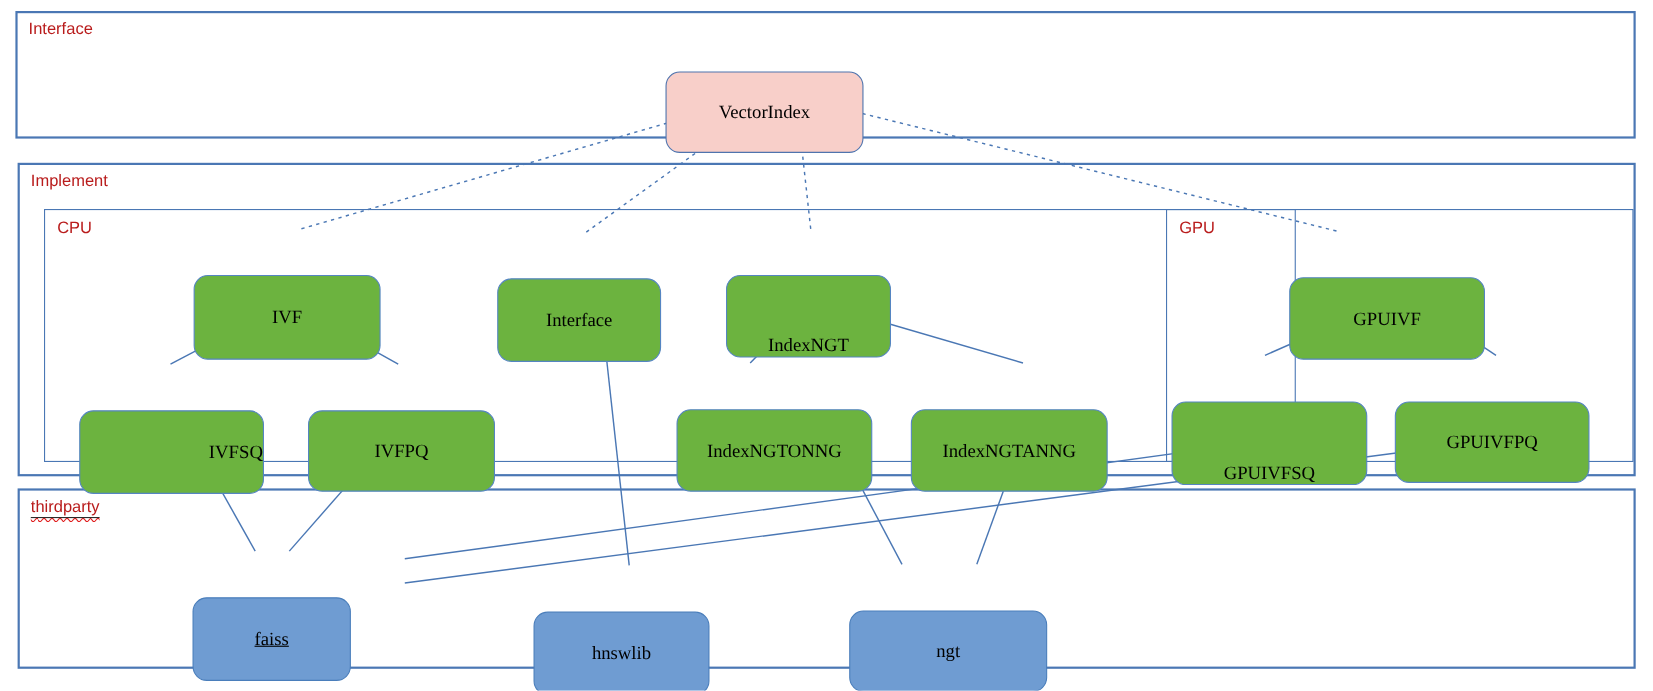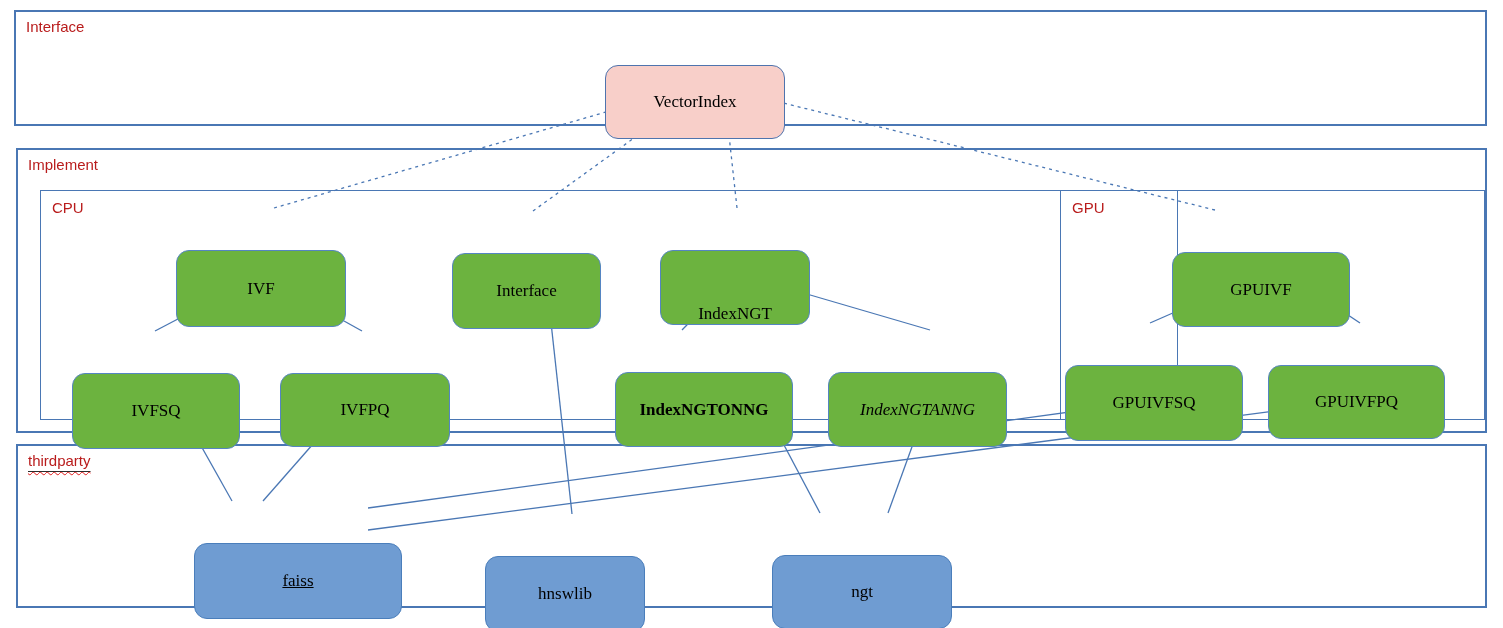--- a/index.html
+++ b/index.html
@@ -101,39 +101,39 @@
       </div>
       <div class="node node--class" style="left: 452px; top: 211px; width: 149px; height: 76px;">
         <span>Interface</span>
       </div>
       <div class="node node--class" style="left: 660px; top: 208px; width: 150px; height: 75px; align-items: flex-end;">
         <span>IndexNGT</span>
       </div>
       <div class="node node--class" style="left: 1172px; top: 210px; width: 178px; height: 75px; align-items: center;">
         <span>GPUIVF</span>
       </div>
-      <div class="node node--class" style="left: 72px; top: 331px; width: 168px; height: 76px;">
+      <div class="node node--class" style="left: 72px; top: 331px; width: 168px; height: 76px; justify-content: flex-end;">
         <span>IVFSQ</span>
       </div>
       <div class="node node--class" style="left: 280px; top: 331px; width: 170px; height: 74px;">
         <span>IVFPQ</span>
       </div>
-      <div class="node node--class" style="left: 615px; top: 330px; width: 178px; height: 75px; font-weight: bold;">
+      <div class="node node--class" style="left: 615px; top: 330px; width: 178px; height: 75px;">
         <span>IndexNGTONNG</span>
       </div>
-      <div class="node node--class" style="left: 828px; top: 330px; width: 179px; height: 75px; font-style: italic;">
+      <div class="node node--class" style="left: 828px; top: 330px; width: 179px; height: 75px;">
         <span>IndexNGTANNG</span>
       </div>
-      <div class="node node--class" style="left: 1065px; top: 323px; width: 178px; height: 76px;">
+      <div class="node node--class" style="left: 1065px; top: 323px; width: 178px; height: 76px; align-items: flex-end;">
         <span>GPUIVFSQ</span>
       </div>
       <div class="node node--class" style="left: 1268px; top: 323px; width: 177px; height: 74px;">
         <span>GPUIVFPQ</span>
       </div>
-      <div class="node node--thirdparty" style="left: 194px; top: 501px; width: 208px; height: 76px; text-decoration: underline;">
+      <div class="node node--thirdparty" style="left: 175px; top: 501px; width: 144px; height: 76px; text-decoration: underline;">
         <span>faiss</span>
       </div>
       <div class="node node--thirdparty" style="left: 485px; top: 514px; width: 160px; height: 76px;">
         <span>hnswlib</span>
       </div>
       <div class="node node--thirdparty" style="left: 772px; top: 513px; width: 180px; height: 74px;">
         <span>ngt</span>
       </div>
     </div>
 </div>

